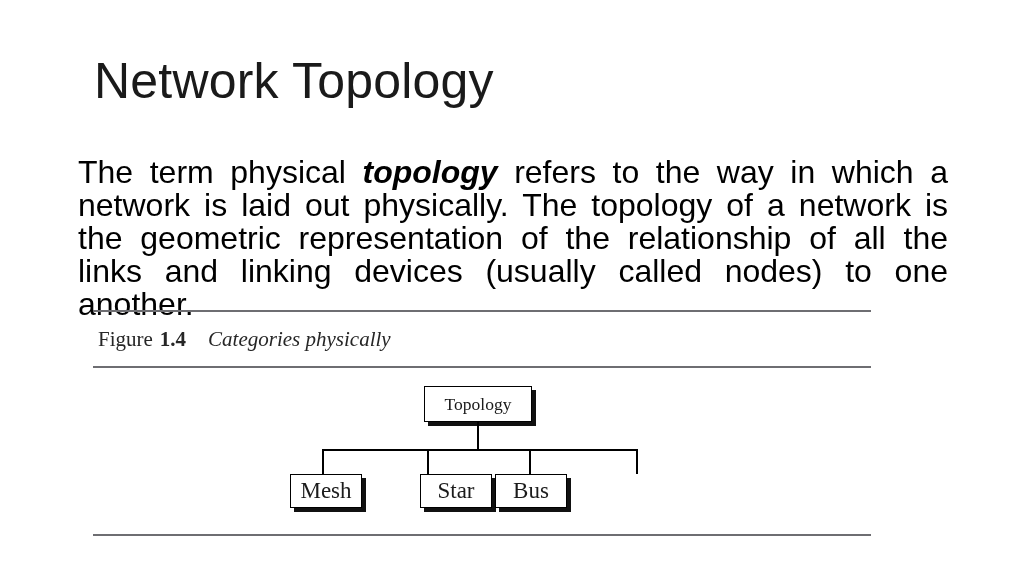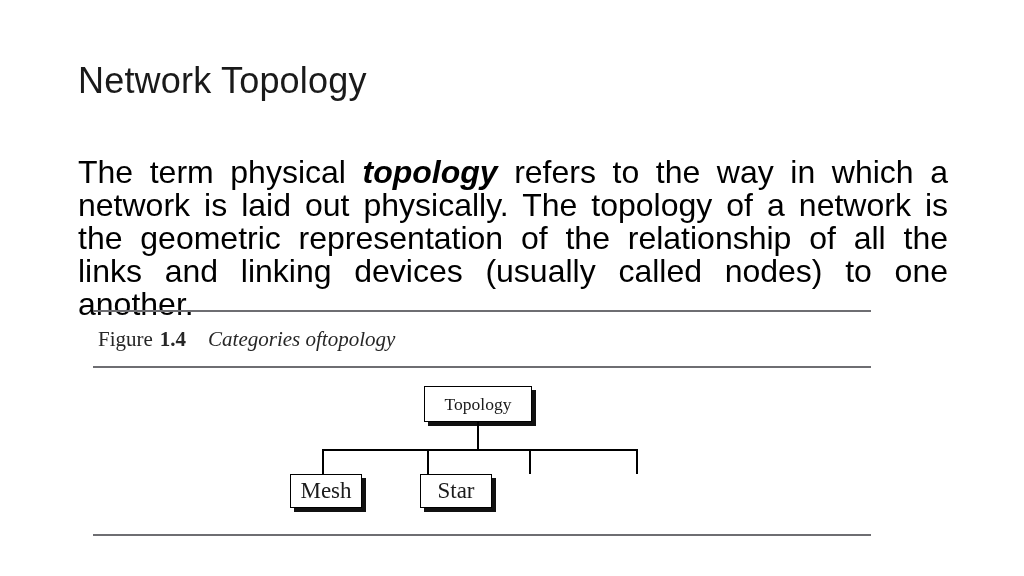--- a/index.html
+++ b/index.html
@@ -12,25 +12,25 @@
     height: 576px;
     position: relative;
     overflow: hidden;
     font-family: "Liberation Sans", sans-serif;
     color: #000000;
   }
 
   
   .slide-title {
     position: absolute;
-    left: 78px;
+    left: 94px;
     top: 56px;
     font-family: "Liberation Sans", sans-serif;
     font-weight: 300;
-    font-size: 36px;
+    font-size: 50px;
     line-height: 50px;
     letter-spacing: 0.2px;
     color: #1a1a1a;
     white-space: nowrap;
   }
 
   
   .body-text {
     position: absolute;
     left: 78px;
@@ -161,33 +161,34 @@
 
 <div class="body-text">
   <span>The term physical </span><span class="em-topology">topology</span><span> refers to the way in which a network is laid out physically. The topology of a network is the geometric representation of the relationship of all the links and linking devices (usually called nodes) to one another.</span>
 </div>
 
 <div class="figure-block">
   <div class="fig-rule"></div>
   <div class="fig-caption">
     <span class="cap-word">Figure</span>
     <span class="cap-number">1.4</span>
-    <span class="cap-title">Categories oftopology</span>
+    <span class="cap-title">Categories physically</span>
   </div>
   <div class="fig-rule"></div>
 </div>
 
 <div class="diagram">
   <div class="node node-root">Topology</div>
 
   <div class="conn conn-stem"></div>
   <div class="conn conn-bus"></div>
 
   <div class="conn conn-drop drop-mesh"></div>
   <div class="conn conn-drop drop-star"></div>
   <div class="conn conn-drop drop-bus"></div>
   <div class="conn conn-drop drop-ring"></div>
 
   <div class="node node-leaf leaf-mesh">Mesh</div>
   <div class="node node-leaf leaf-star">Star</div>
+  <div class="node node-leaf leaf-bus">Bus</div>
 </div>
 
 <div class="fig-rule-bottom"></div>
 
 </body></html>

